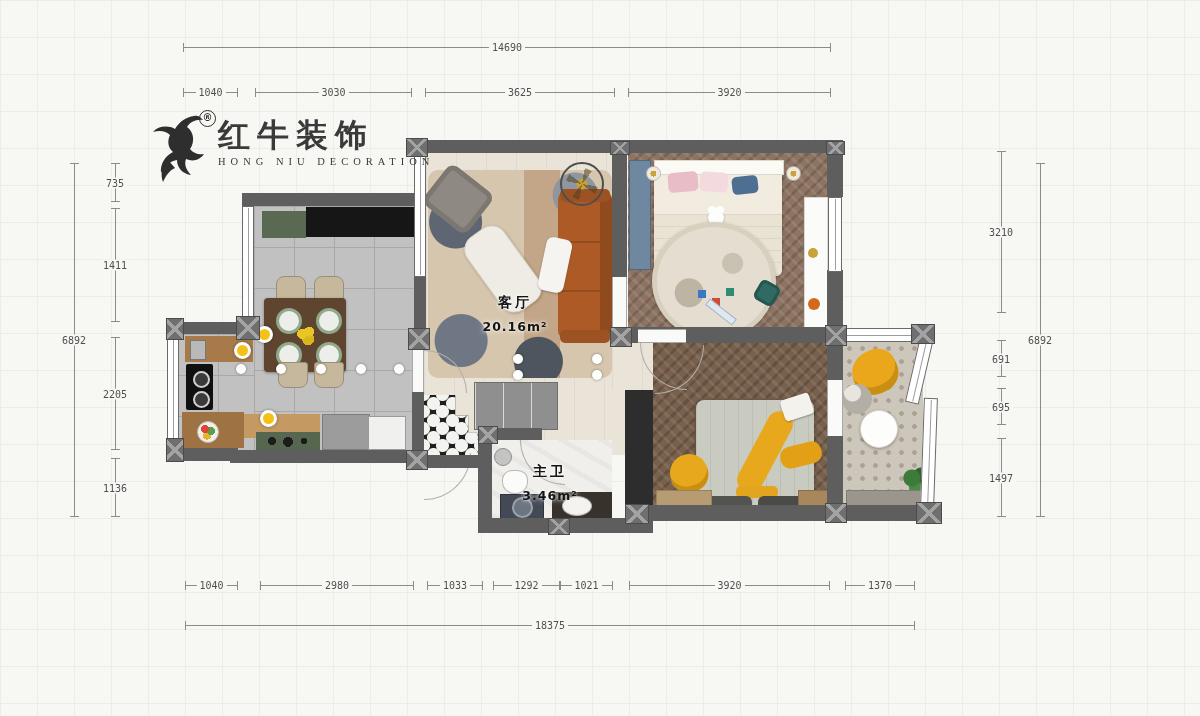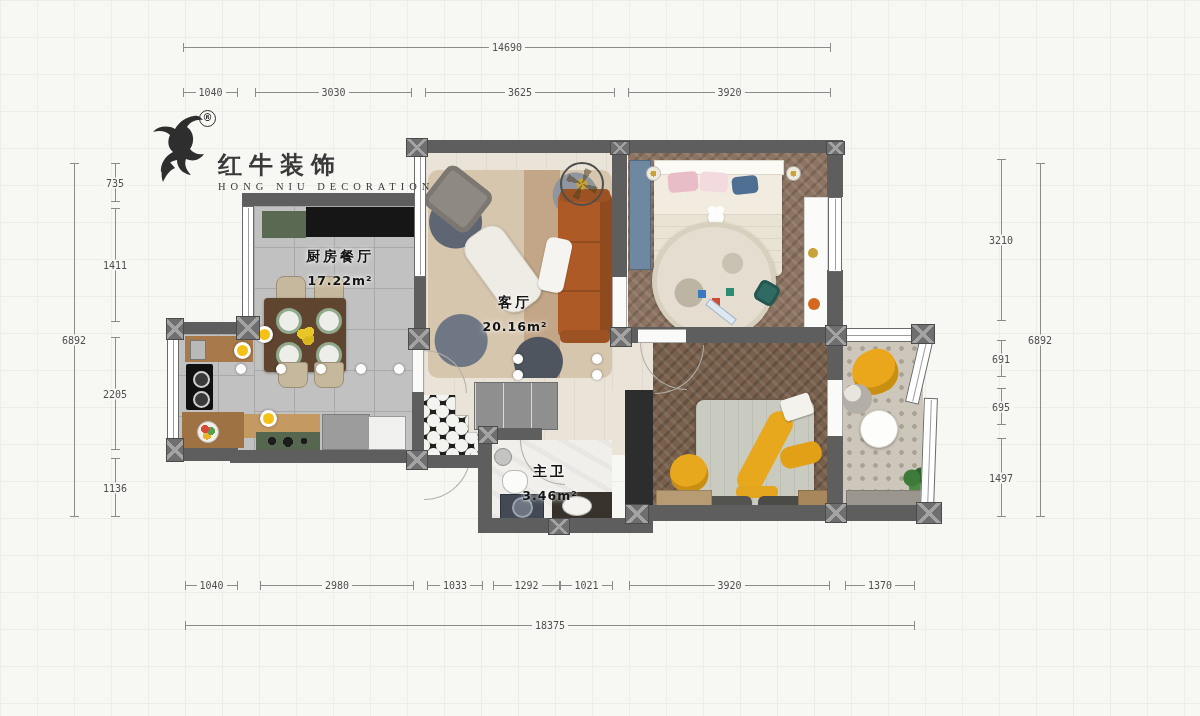--- a/index.html
+++ b/index.html
@@ -65,21 +65,21 @@
   .dim-v .tk.l{top:0;} .dim-v .tk.r{bottom:0;}
   .dlbl{position:absolute;left:50%;top:0;transform:translate(-50%,-50%);
     background:#f7f7f4;padding:0 3px;font:10px "DejaVu Sans Mono",monospace;color:#4f4f4f;white-space:nowrap;}
   .dim-v .dlbl{top:50%;left:0;}
   
   .logo{position:absolute;left:148px;top:112px;z-index:70;display:flex;align-items:flex-start;}
   .logo .mark{position:relative;width:64px;height:72px;}
   .logo .reg{position:absolute;right:-4px;top:-2px;width:15px;height:15px;border:1.5px solid #2e2e2e;
     border-radius:50%;font-size:10px;line-height:14px;text-align:center;color:#2e2e2e;font-weight:bold;}
   .logo .txt{margin-left:6px;margin-top:6px;}
-  .logo .brand{font-size:24px;font-weight:bold;color:#3a3a3a;letter-spacing:7px;line-height:1.1;margin-top:34px;}
+  .logo .brand{font-size:32px;font-weight:bold;color:#3a3a3a;letter-spacing:7px;line-height:1.1;}
   .logo .sub{font-size:10.5px;color:#3a3a3a;letter-spacing:5px;margin-top:3px;font-family:"Liberation Serif",serif;}
   .fan{position:absolute;border:2px solid #4e4e4e;border-radius:50%;z-index:11;
     background:radial-gradient(circle,#c6a13a 0 5px,transparent 6px);}
   .fan::before{content:"";position:absolute;inset:4px;border-radius:50%;
     background:repeating-conic-gradient(from 10deg,rgba(75,62,28,.5) 0 28deg,transparent 28deg 90deg);}
 </style>
 </head>
 <body>
 
 <div class="page">
@@ -249,24 +249,20 @@
   <div class="dot-w" style="left:356px;top:364px;"></div>
   <div class="dot-w" style="left:394px;top:364px;"></div>
   <div class="dot-w" style="left:513px;top:354px;"></div>
   <div class="dot-w" style="left:513px;top:370px;"></div>
   <div class="dot-w" style="left:592px;top:354px;"></div>
   <div class="dot-w" style="left:592px;top:370px;"></div>
   <div class="dot-y" style="left:256px;top:326px;"></div>
   <div class="dot-y" style="left:234px;top:342px;"></div>
   <div class="dot-y" style="left:260px;top:410px;"></div>
 
-  <div class="room-label" style="left:270px;top:248px;width:140px;">
-    <span class="nm">厨房餐厅</span>
-    <span class="ar">17.22m²</span>
-  </div>
   <div class="room-label" style="left:455px;top:294px;width:120px;">
     <span class="nm">客厅</span>
     <span class="ar">20.16m²</span>
   </div>
   <div class="room-label" style="left:490px;top:463px;width:120px;">
     <span class="nm">主卫</span>
     <span class="ar">3.46m²</span>
   </div>
 
   <div class="dim-h" style="left:183px;top:47px;width:648px;">
@@ -355,21 +351,21 @@
     <span class="tk l"></span>
       <span class="tk r"></span>
     <span class="dlbl">1136</span>
   </div>
   <div class="dim-v" style="left:74px;top:163px;height:354px;">
     <span class="tk l"></span>
       <span class="tk r"></span>
     <span class="dlbl">6892</span>
   </div>
 
-  <div class="dim-v" style="left:1001px;top:159px;height:162px;">
+  <div class="dim-v" style="left:1001px;top:151px;height:162px;">
     <span class="tk l"></span>
       <span class="tk r"></span>
     <span class="dlbl">3210</span>
   </div>
   <div class="dim-v" style="left:1001px;top:340px;height:37px;">
     <span class="tk l"></span>
       <span class="tk r"></span>
     <span class="dlbl">691</span>
   </div>
   <div class="dim-v" style="left:1001px;top:388px;height:37px;">

